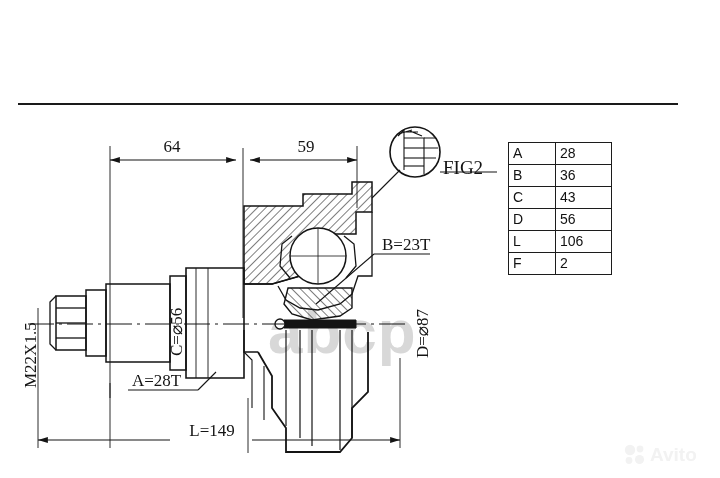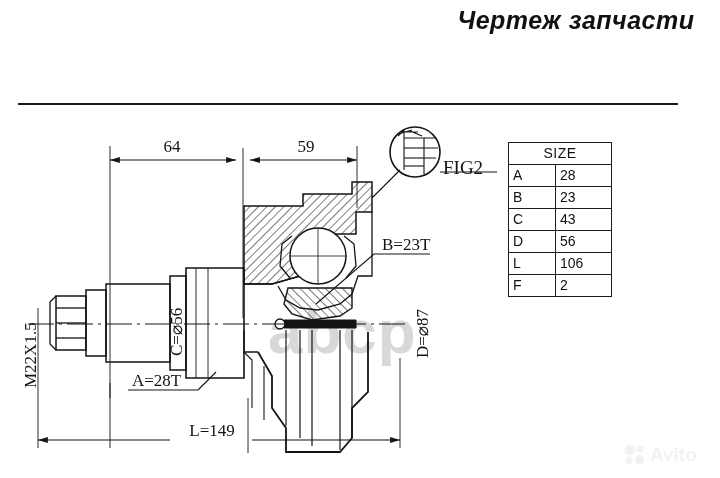--- a/index.html
+++ b/index.html
@@ -133,21 +133,20 @@
 
   .vtext {
     font-family: "Liberation Serif", serif;
   }
 </style>
 </head>
 <body>
 
 <div id="screen">
 
-  <div id="header-title">Чертеж запчасти</div>
 
 
   <div id="header-rule"></div>
 
   <div id="wm-abcp">abcp</div>
 
   <svg id="drawing" viewBox="0 0 500 370">
     <defs>
       <pattern id="hatch" width="6" height="6" patternUnits="userSpaceOnUse" patternTransform="rotate(45)">
         <line x1="0" y1="0" x2="0" y2="6" stroke="#141414" stroke-width="1.1"></line>
@@ -277,29 +276,26 @@
     <text x="132" y="278" class="vtext" font-size="17" fill="#141414">A=28T</text>
 
     <text transform="translate(36,280) rotate(-90)" class="vtext" font-size="17" fill="#141414">M22X1.5</text>
     <text transform="translate(182,248) rotate(-90)" class="vtext" font-size="17" fill="#141414">C=⌀56</text>
     <text transform="translate(428,250) rotate(-90)" class="vtext" font-size="17" fill="#141414">D=⌀87</text>
   </svg>
 
   <table id="spec-table">
     <tbody>
       <tr>
-        <td class="head" colspan="2">SIZE</td>
-      </tr>
-      <tr>
         <td class="key">A</td>
         <td class="val">28</td>
       </tr>
       <tr>
         <td class="key">B</td>
-        <td class="val">23</td>
+        <td class="val">36</td>
       </tr>
       <tr>
         <td class="key">C</td>
         <td class="val">43</td>
       </tr>
       <tr>
         <td class="key">D</td>
         <td class="val">56</td>
       </tr>
       <tr>

